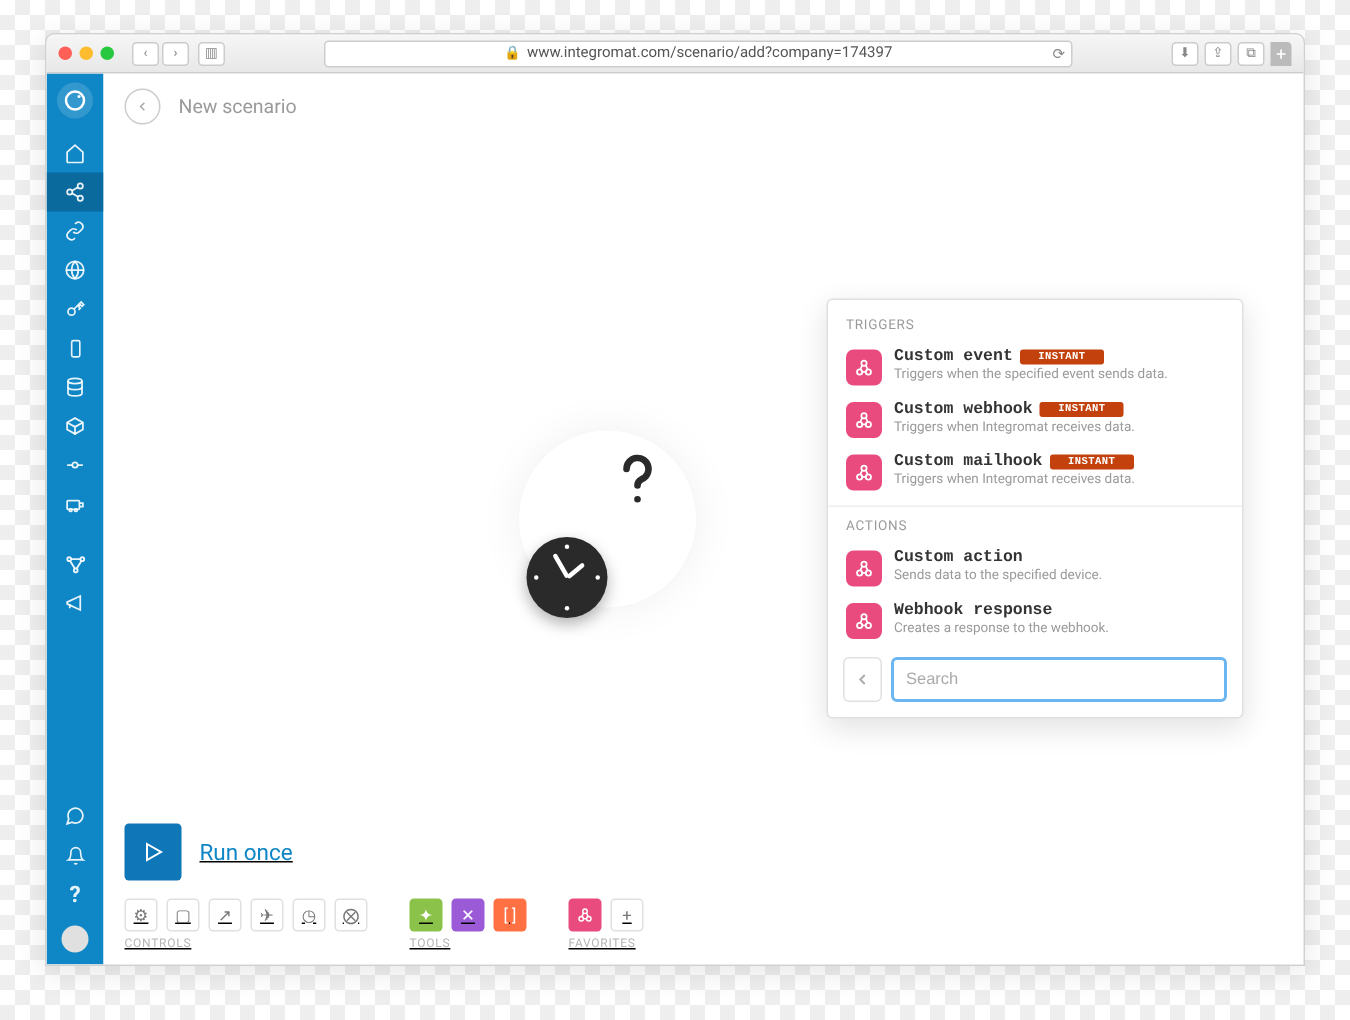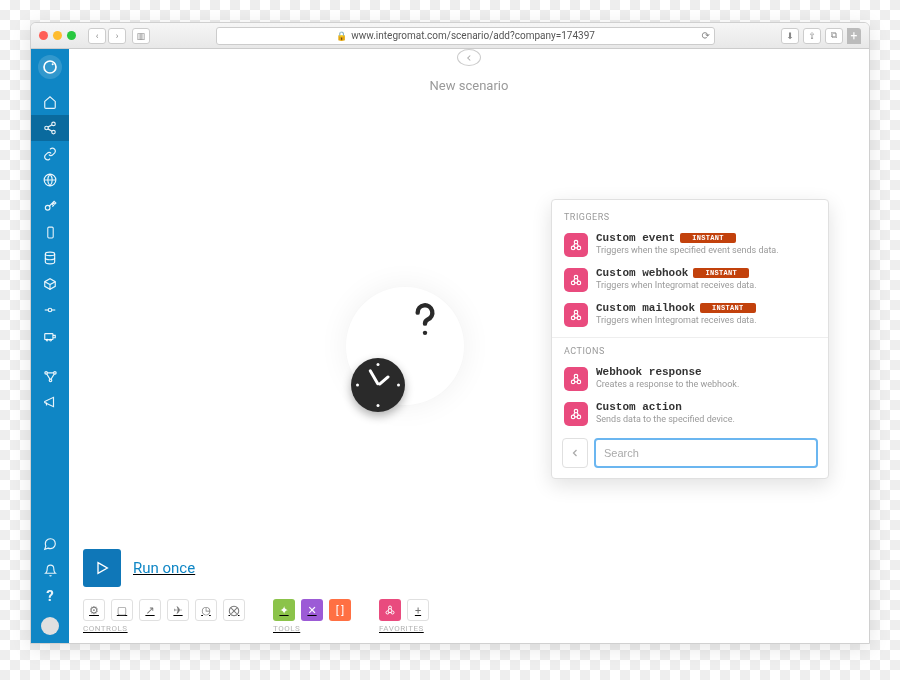--- a/index.html
+++ b/index.html
@@ -37,21 +37,21 @@
 
   .app { flex:1; display:flex; overflow:hidden; }
   .sidebar { width:38px; background:#0f86c5; display:flex; flex-direction:column; align-items:center; padding-top:6px; color:#fff; }
   .logo { width:24px; height:24px; border-radius:50%; background:rgba(255,255,255,0.15); display:flex;align-items:center;justify-content:center; margin-bottom:10px; font-weight:bold; font-size:14px;}
   .side-icon { width:38px; height:26px; display:flex; align-items:center; justify-content:center; font-size:13px; color:rgba(255,255,255,0.9); cursor:pointer;}
   .side-icon.active { background:#0a6a9e; }
   .side-spacer { flex:1; }
   .side-avatar { width:18px; height:18px; border-radius:50%; background:#e0e0e0; margin:8px 0;}
 
   .main { flex:1; position:relative; background:#fff; }
-  .topbar { height:44px; display:flex; align-items:center; padding:0 14px; gap:12px;flex-direction:column;}
+  .topbar { height:44px; display:flex; align-items:center; padding:0 14px; gap:12px;}
   .back-circle { width:24px; height:24px; border:1px solid #ccc; border-radius:50%; display:flex;align-items:center;justify-content:center; cursor:pointer;}
   .back-circle svg { width:10px; height:10px; }
   .title { font-size:13px; color:#9a9a9a; }
 
   .canvas-center { position:absolute; top:50%; left:42%; transform:translate(-50%,-50%); display:flex; align-items:center; justify-content:center;}
   .halo { width:120px; height:120px; border-radius:50%; background:#fff; box-shadow:0 0 30px rgba(0,0,0,0.06), inset 0 0 0 1px rgba(0,0,0,0.03); position:relative;}
   .qmark { position:absolute; top:12px; right:18px; }
   .clock { position:absolute; bottom:-6px; left:6px; width:54px; height:54px; background:#2a2a2a; border-radius:50%; display:flex;align-items:center;justify-content:center; box-shadow:0 4px 10px rgba(0,0,0,0.3);}
   .clock-tick { position:absolute; width:3px; height:3px; background:#fff; border-radius:50%;}
   .clock-hand { position:absolute; background:#fff; transform-origin:bottom center;}
@@ -319,40 +319,40 @@
           <div class="item-icon pink">
               <svg viewBox="0 0 24 24" fill="none" stroke="#fff" stroke-width="2">
                 <circle cx="7" cy="17" r="3"></circle>
                 <circle cx="17" cy="17" r="3"></circle>
                 <circle cx="12" cy="7" r="3"></circle>
                 <path d="M10 9l-2 5M14 9l2 5M9 17h6"></path>
               </svg>
             </div>
           <div class="item-text">
             <div class="item-title">
-                <span>Webhook response</span>
+                <span>Custom action</span>
               </div>
-            <div class="item-desc">Creates a response to the webhook.</div>
+            <div class="item-desc">Sends data to the specified device.</div>
           </div>
         </div>
 
         <div class="panel-item">
           <div class="item-icon pink">
               <svg viewBox="0 0 24 24" fill="none" stroke="#fff" stroke-width="2">
                 <circle cx="7" cy="17" r="3"></circle>
                 <circle cx="17" cy="17" r="3"></circle>
                 <circle cx="12" cy="7" r="3"></circle>
                 <path d="M10 9l-2 5M14 9l2 5M9 17h6"></path>
               </svg>
             </div>
           <div class="item-text">
             <div class="item-title">
-                <span>Custom action</span>
+                <span>Webhook response</span>
               </div>
-            <div class="item-desc">Sends data to the specified device.</div>
+            <div class="item-desc">Creates a response to the webhook.</div>
           </div>
         </div>
 
         <div class="panel-search-row">
           <div class="search-back">
             <svg width="12" height="12" viewBox="0 0 24 24" fill="none" stroke="#aaa" stroke-width="2.5">
                 <path d="M15 18l-6-6 6-6"></path>
               </svg>
           </div>
           <input class="search-input" placeholder="Search" style="">

